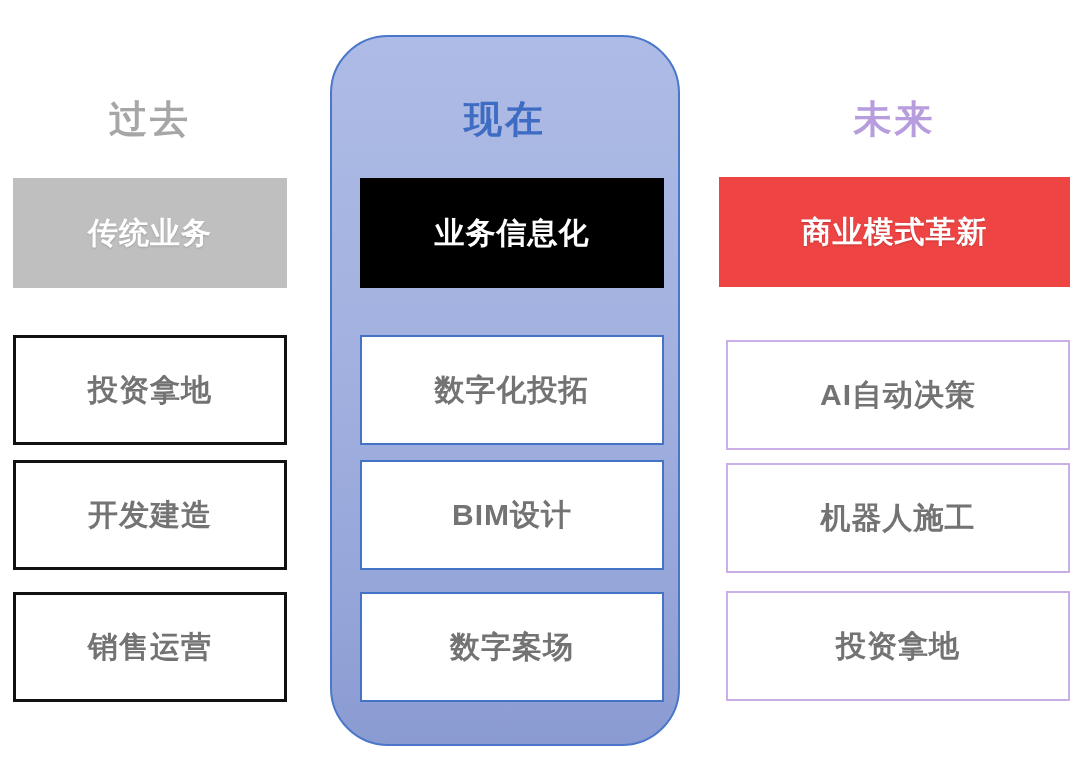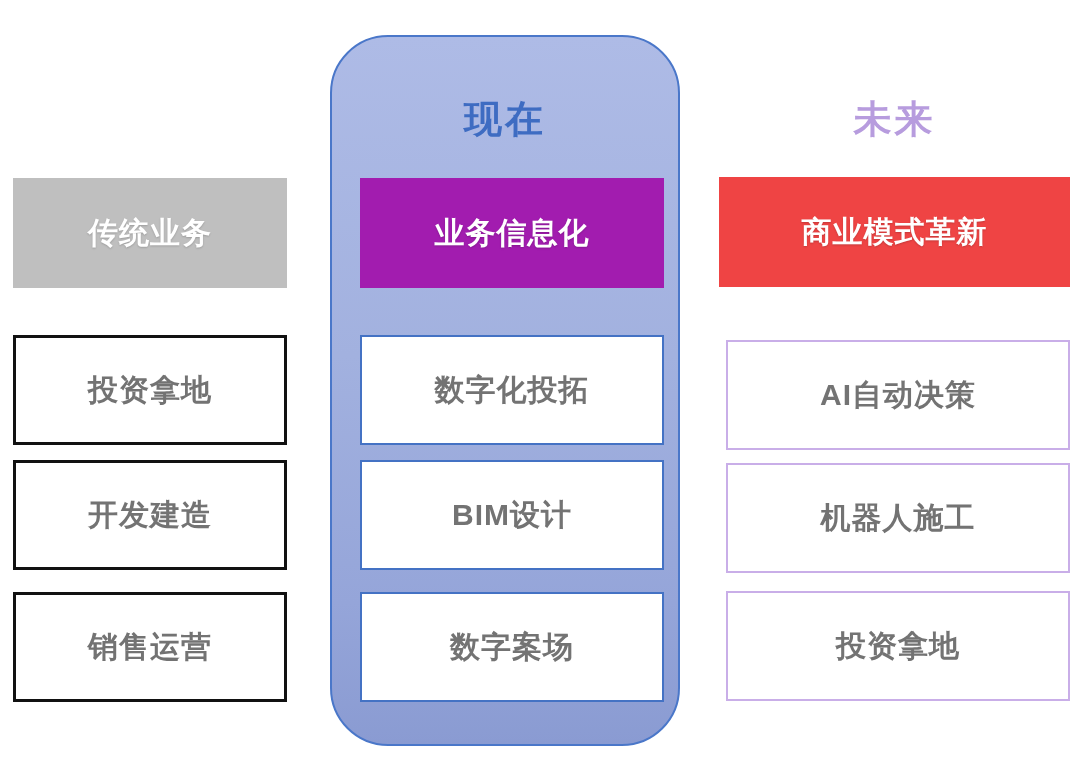--- a/index.html
+++ b/index.html
@@ -30,21 +30,21 @@
   
   .header-box{
     position:absolute;height:110px;
     display:flex;align-items:center;justify-content:center;
     font-size:30px;font-weight:bold;color:#ffffff;
     letter-spacing:1px;
     text-shadow:0 1px 2px rgba(0,0,0,0.18);
     box-sizing:border-box;
   }
   .header-past{left:13px;top:178px;width:274px;background:#bfbfbf;}
-  .header-present{left:360px;top:178px;width:304px;background:#a21caf;}
+  .header-present{left:360px;top:178px;width:304px;background:#000000;}
   .header-future{left:719px;top:177px;width:351px;background:#ef4444;}
   
   .item-box{
     position:absolute;height:110px;background:#ffffff;
     display:flex;align-items:center;justify-content:center;
     font-size:30px;font-weight:bold;color:#737373;
     letter-spacing:1px;
     box-sizing:border-box;
   }
   .item-past{left:13px;width:274px;border:3px solid #111111;}
@@ -54,20 +54,21 @@
   .row1-mid{top:335px;}   .row2-mid{top:460px;}   .row3-mid{top:592px;}
   .row1-right{top:340px;} .row2-right{top:463px;} .row3-right{top:591px;}
 </style>
 </head>
 <body>
 
 <div class="canvas">
 
   <div class="container-present"></div>
 
+  <h2 class="col-title title-past">过去</h2>
   <h2 class="col-title title-present">现在</h2>
   <h2 class="col-title title-future">未来</h2>
 
   <div class="header-box header-past">传统业务</div>
   <div class="header-box header-present">业务信息化</div>
   <div class="header-box header-future">商业模式革新</div>
 
   <div class="item-box item-past row1-left">投资拿地</div>
   <div class="item-box item-past row2-left">开发建造</div>
   <div class="item-box item-past row3-left">销售运营</div>

